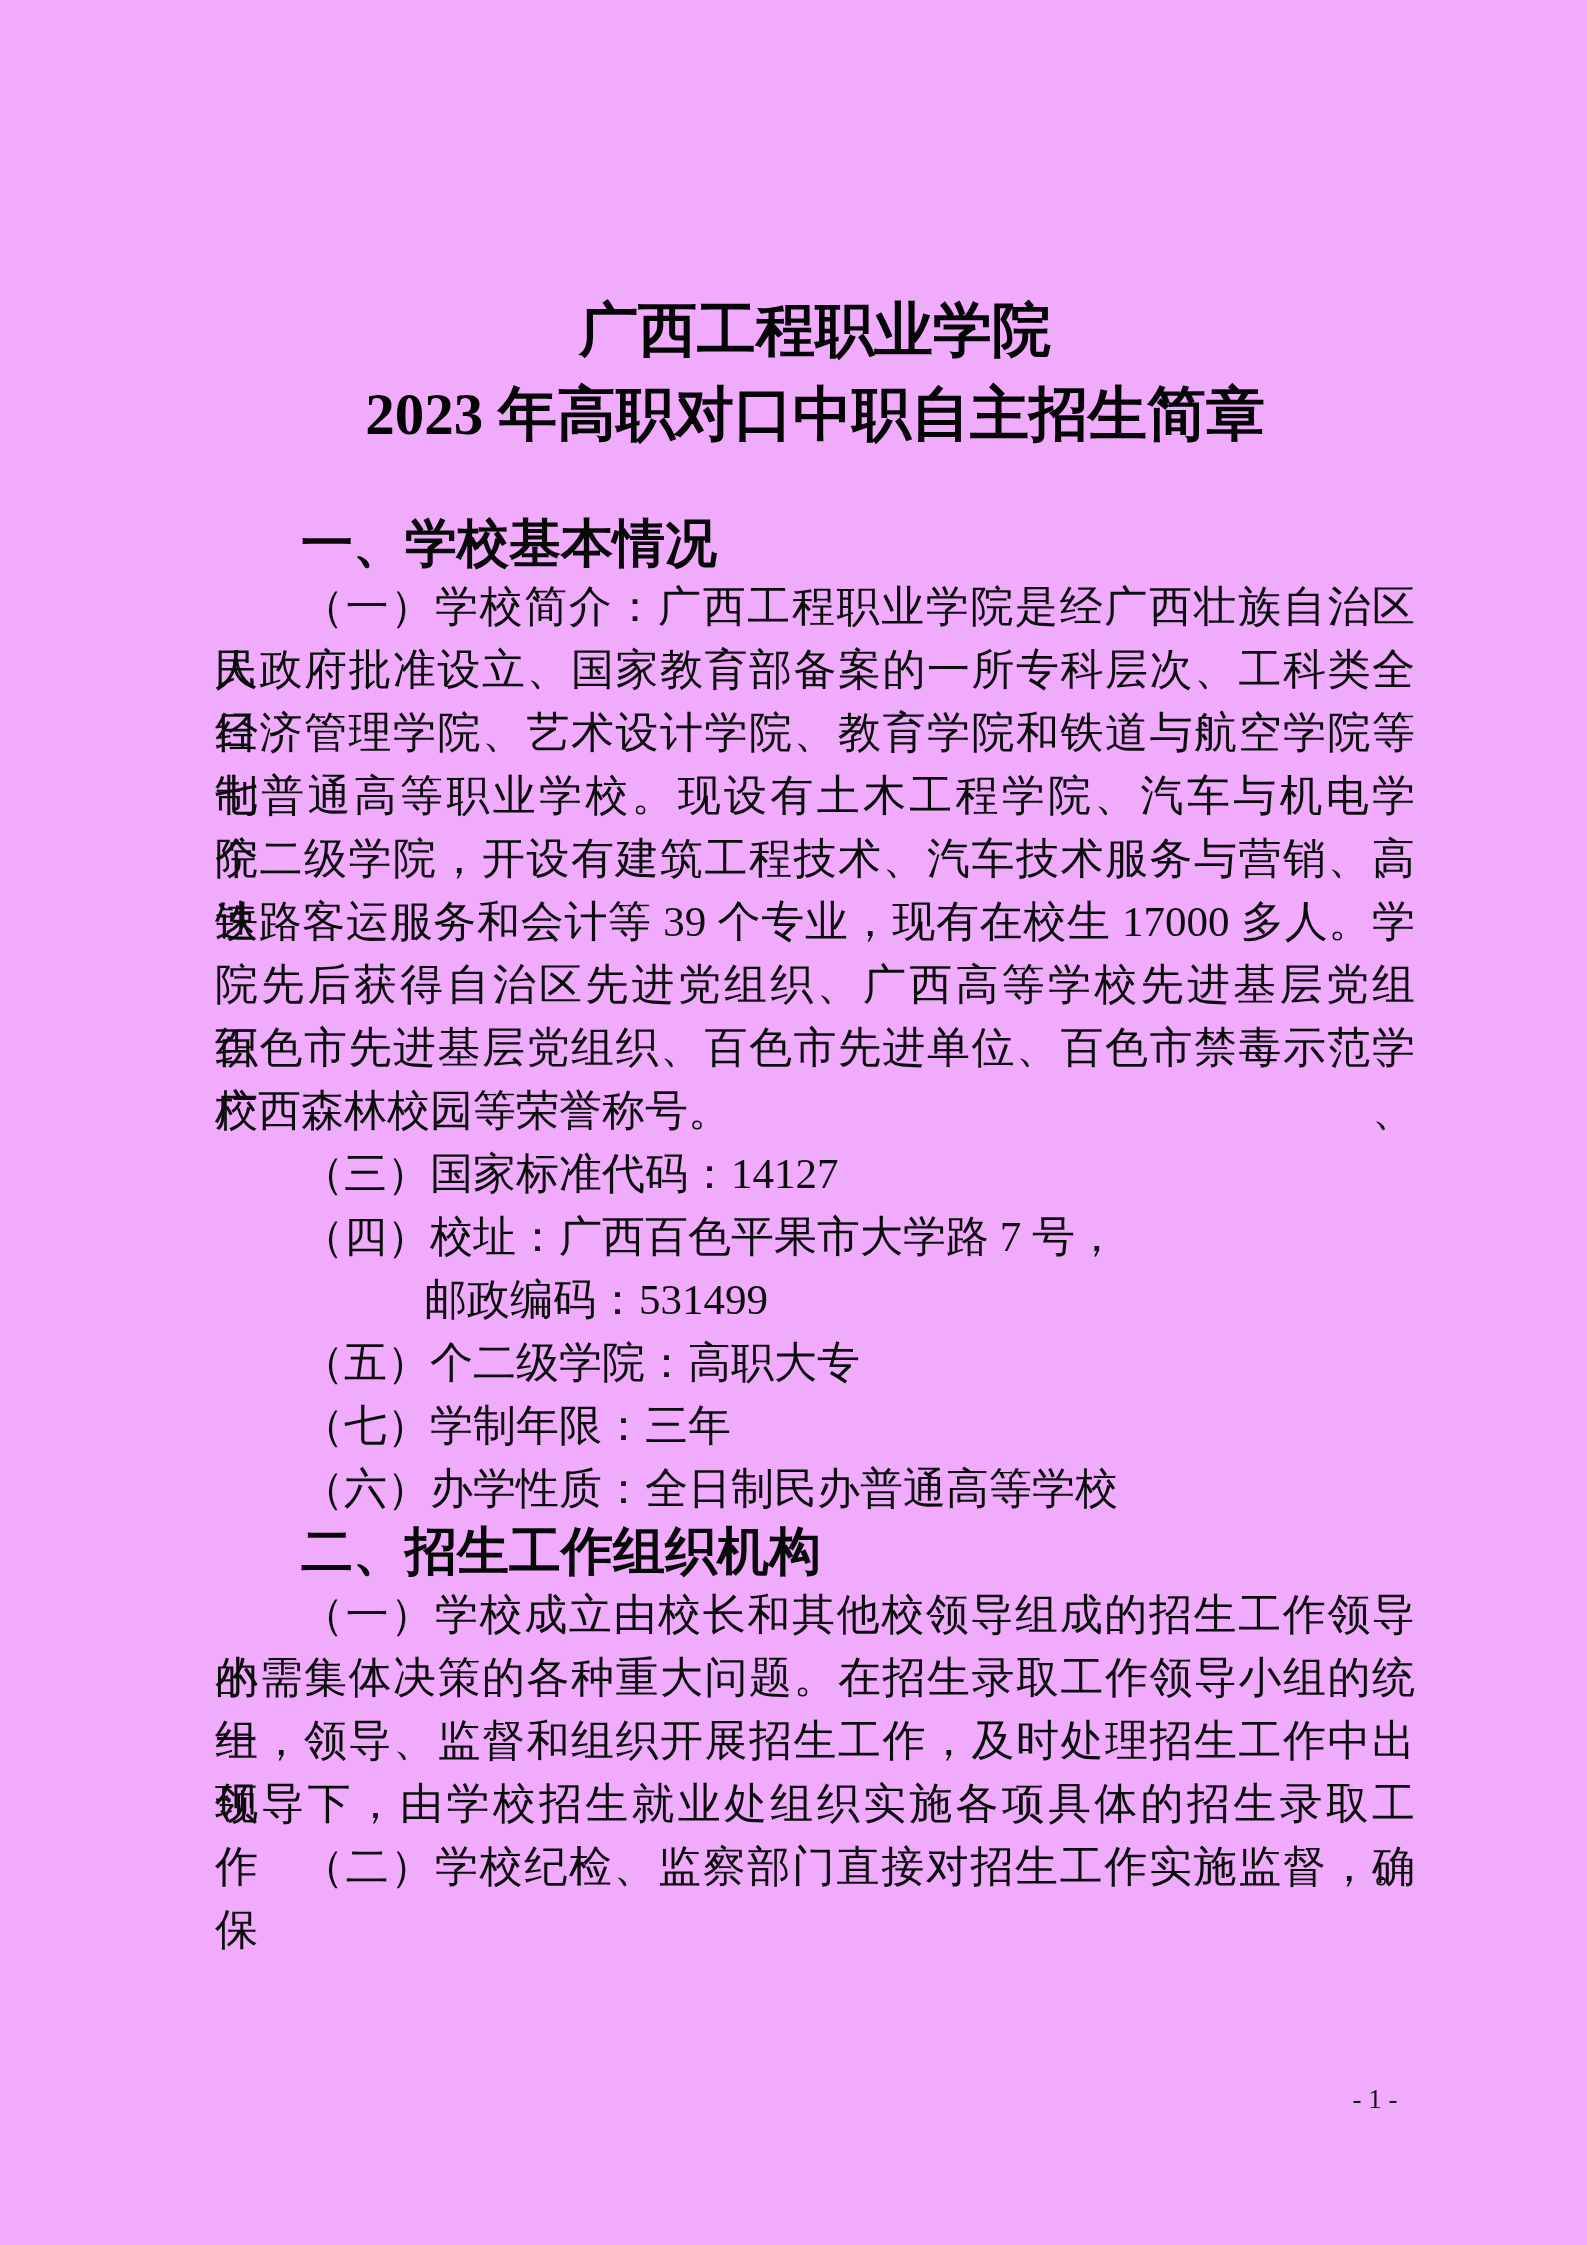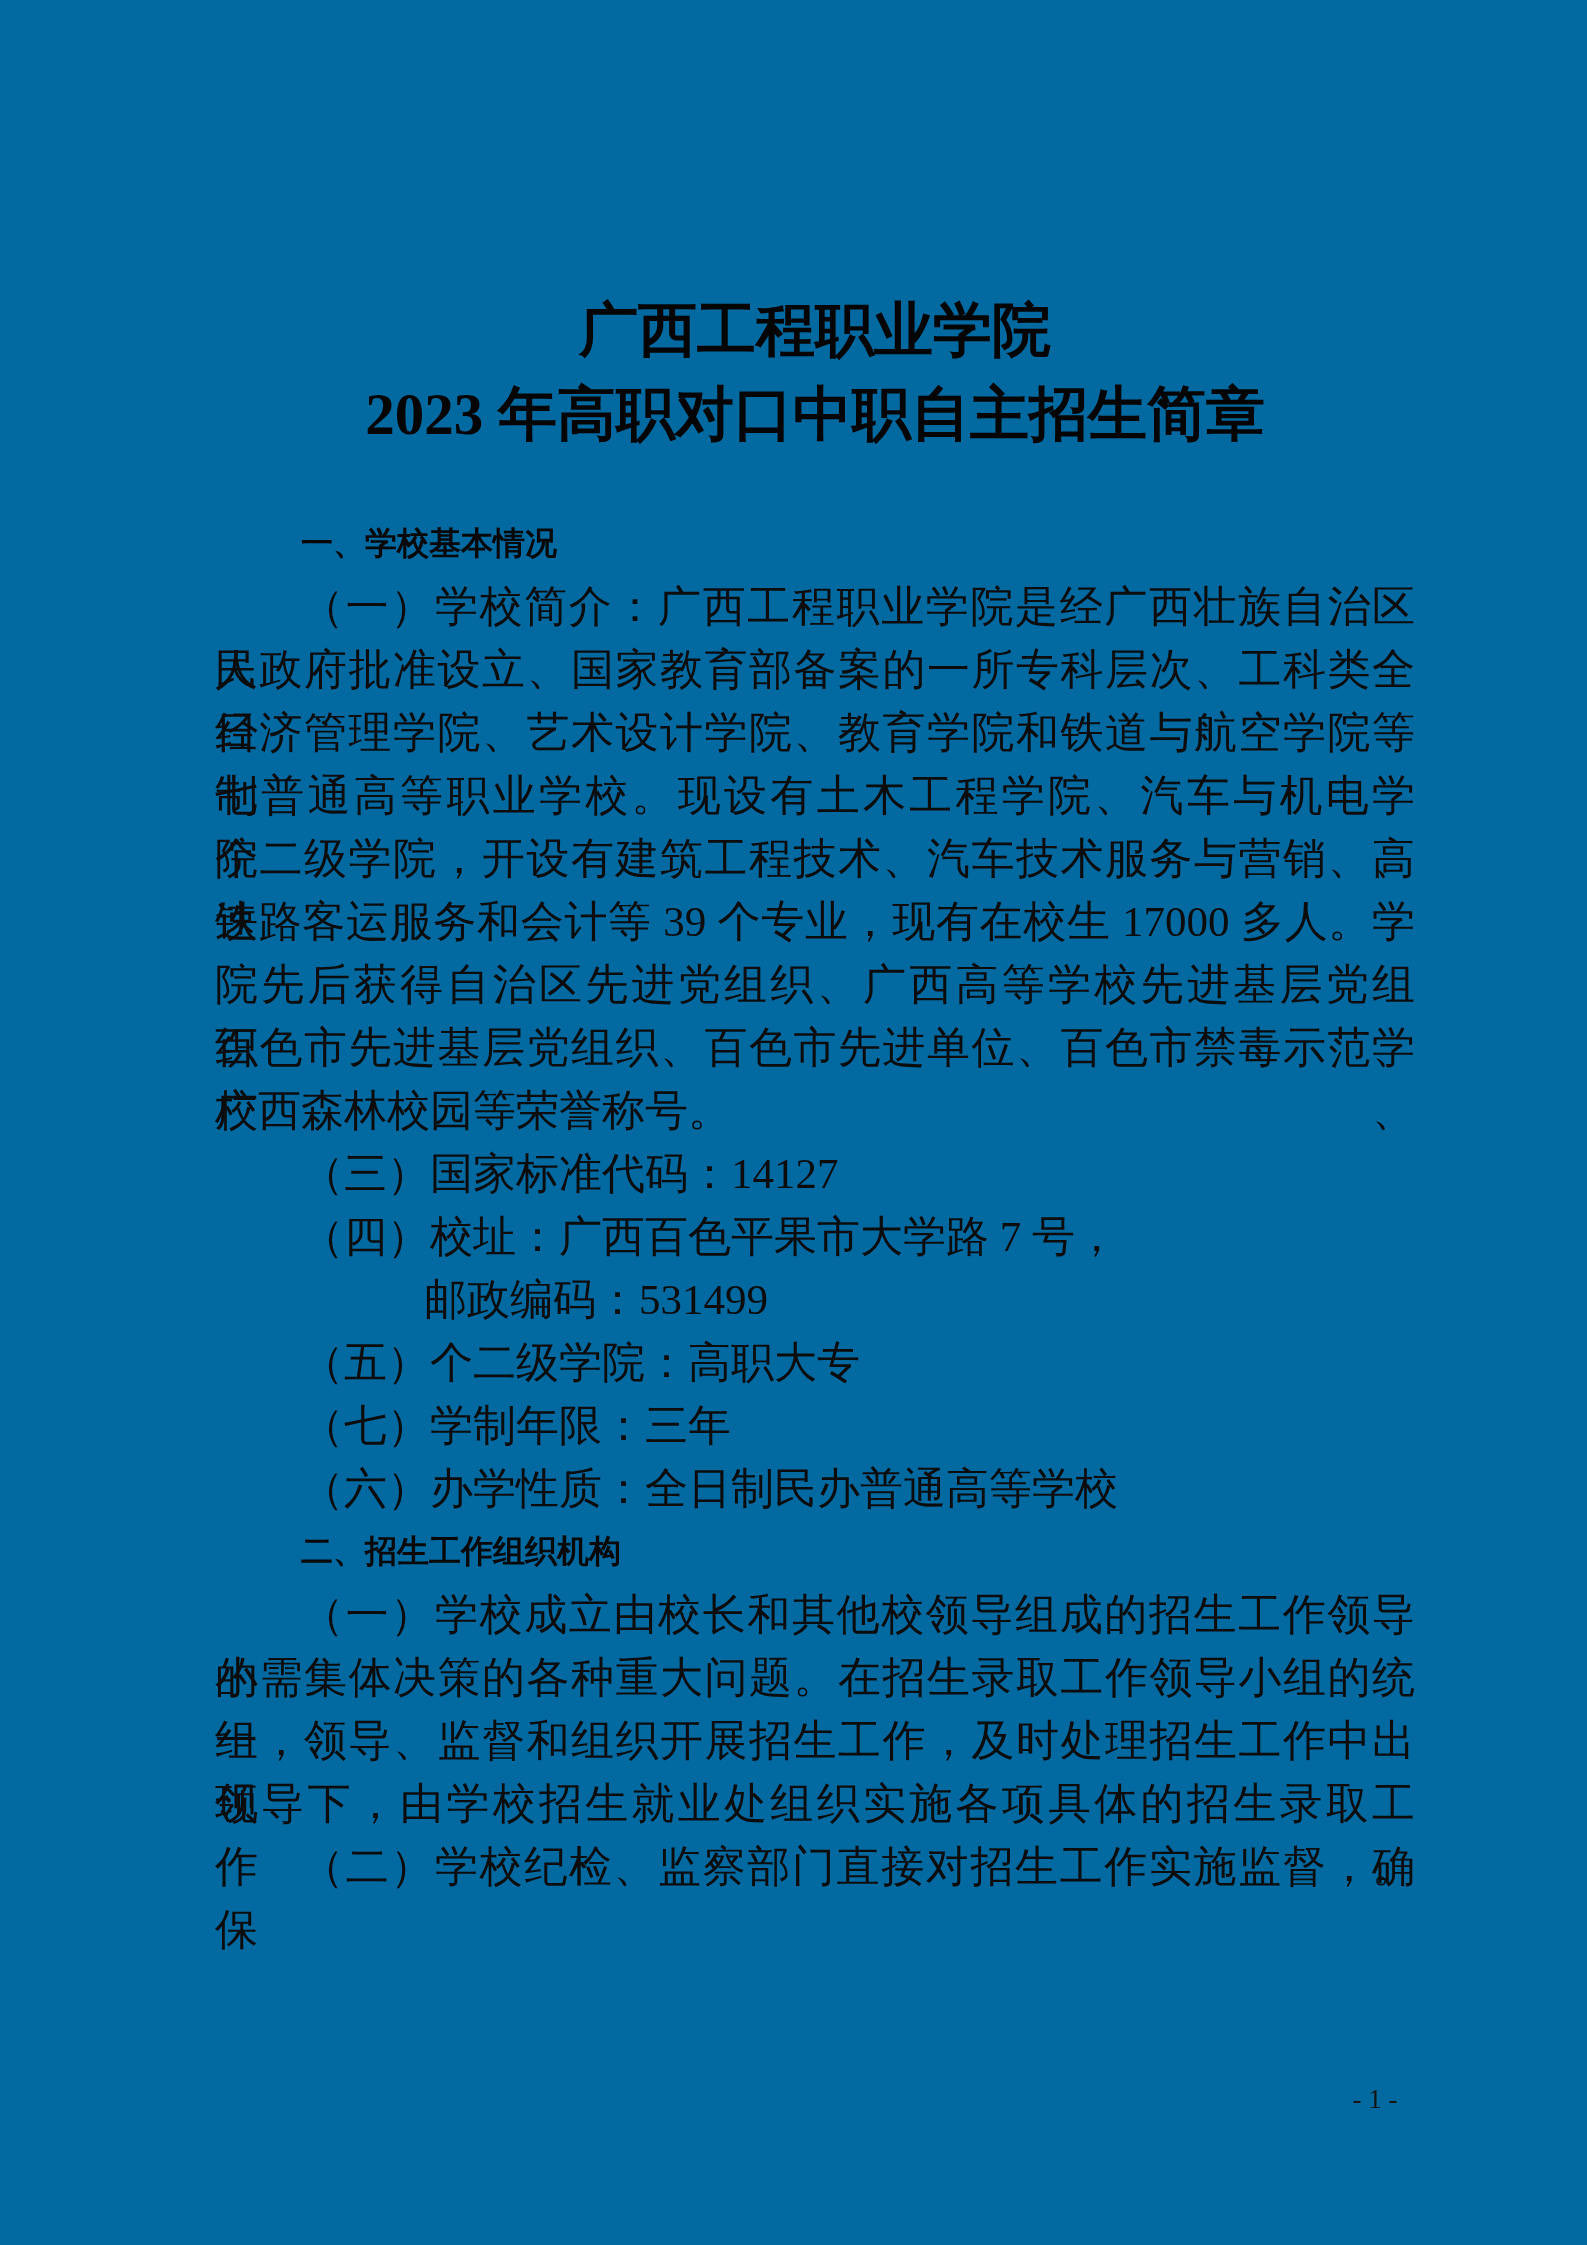--- a/index.html
+++ b/index.html
@@ -8,21 +8,21 @@
     position: relative;
     background: #ffffff;
     font-family: "Liberation Serif", serif;
     color: #000000;
     overflow: hidden;
   }
   .page {
     position: absolute;
     left: 0; top: 0;
     width: 1587px; height: 2245px;
-    background: #0369a1;
+    background: #f0abfc;
   }
   .title-block {
     position: absolute;
     left: 215px; top: 288px;
     width: 1200px;
   }
   .body-block {
     position: absolute;
     left: 215px; top: 512px;
     width: 1200px;
@@ -40,21 +40,21 @@
     font-weight: 700;
     font-size: 59px;
     line-height: 84px;
     height: 84px;
     text-align: center;
     color: #050505;
   }
   .line.heading {
     font-family: "Liberation Sans", sans-serif;
     font-weight: 700;
-    font-size: 32px;
+    font-size: 52px;
     text-indent: 86px;
     color: #080808;
   }
   .line.para-first { text-indent: 86px; }
   .line.para-hang  { text-indent: 209px; }
   .line.j {
     white-space: normal;
     text-align: justify;
     text-align-last: justify;
   }

